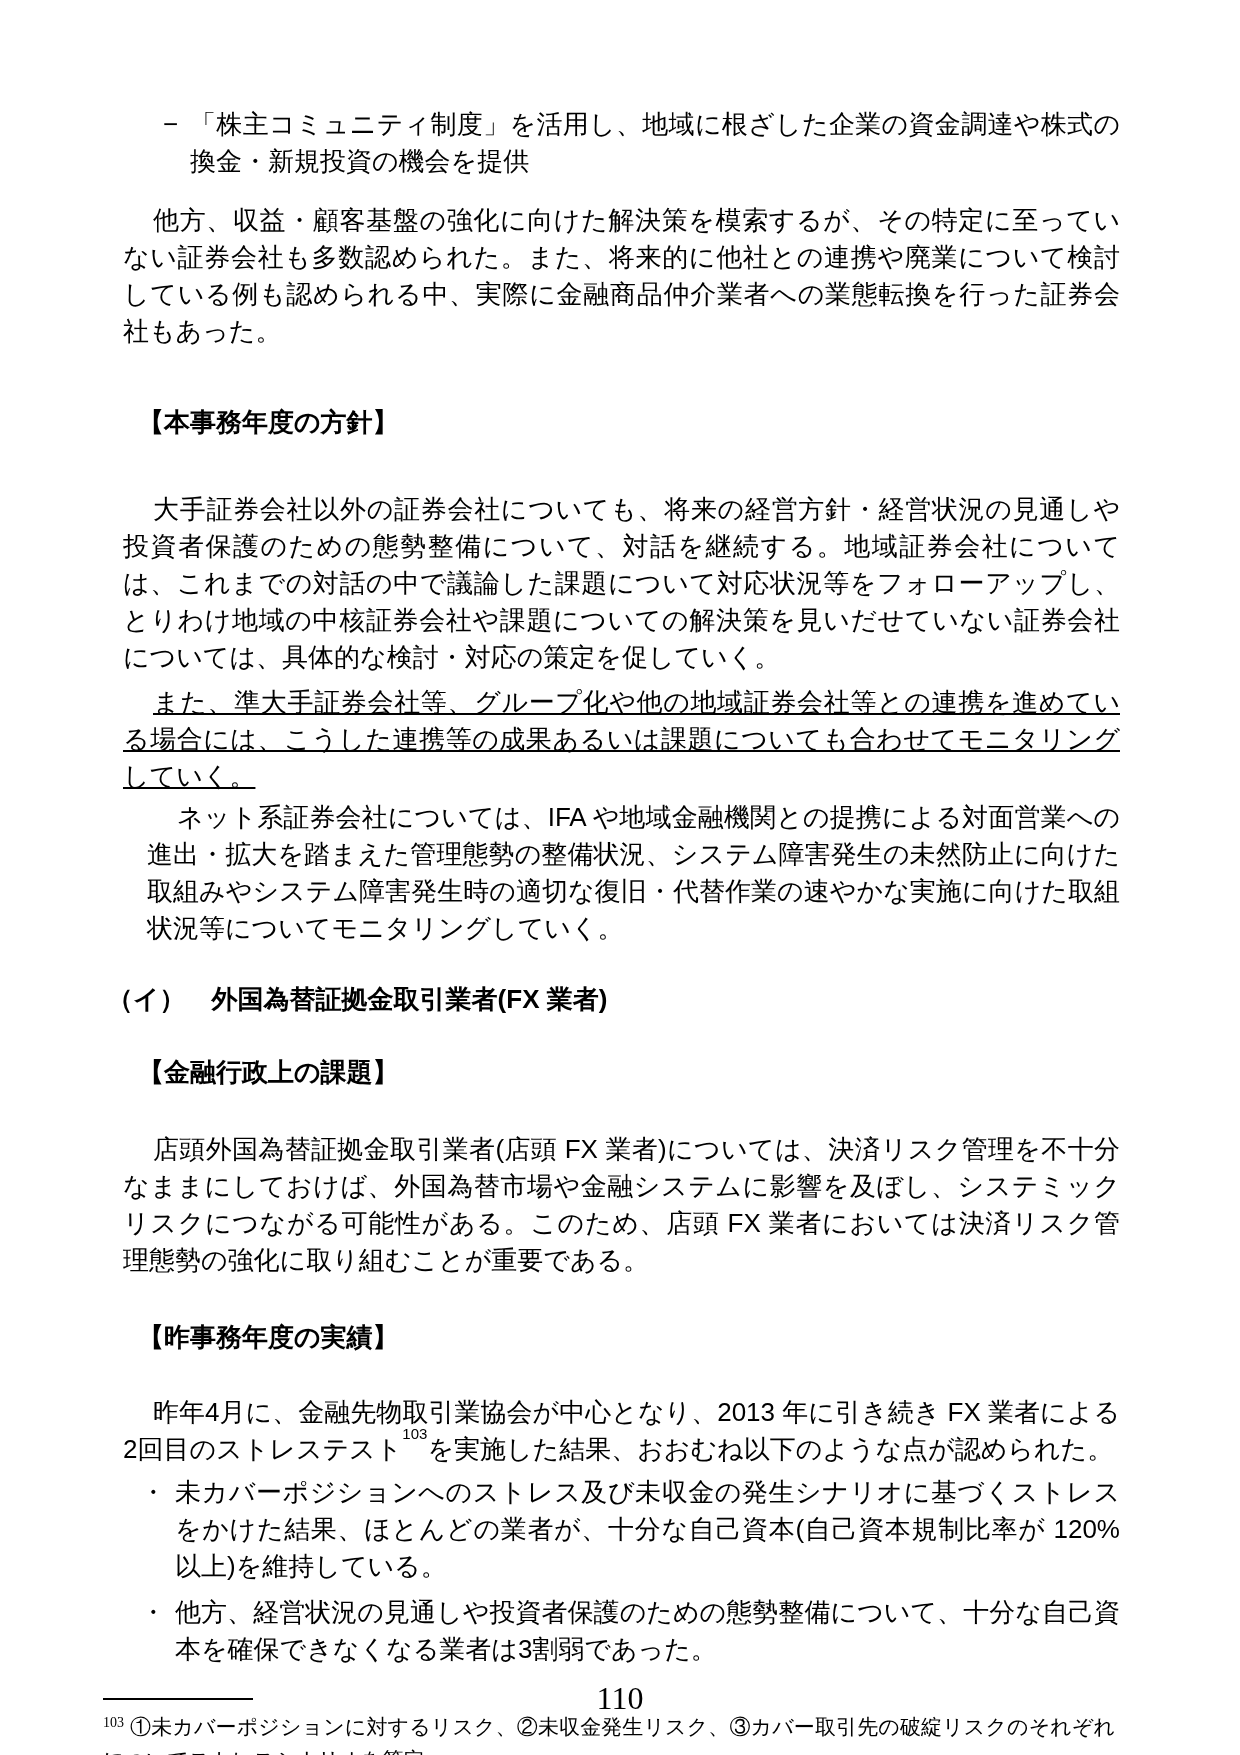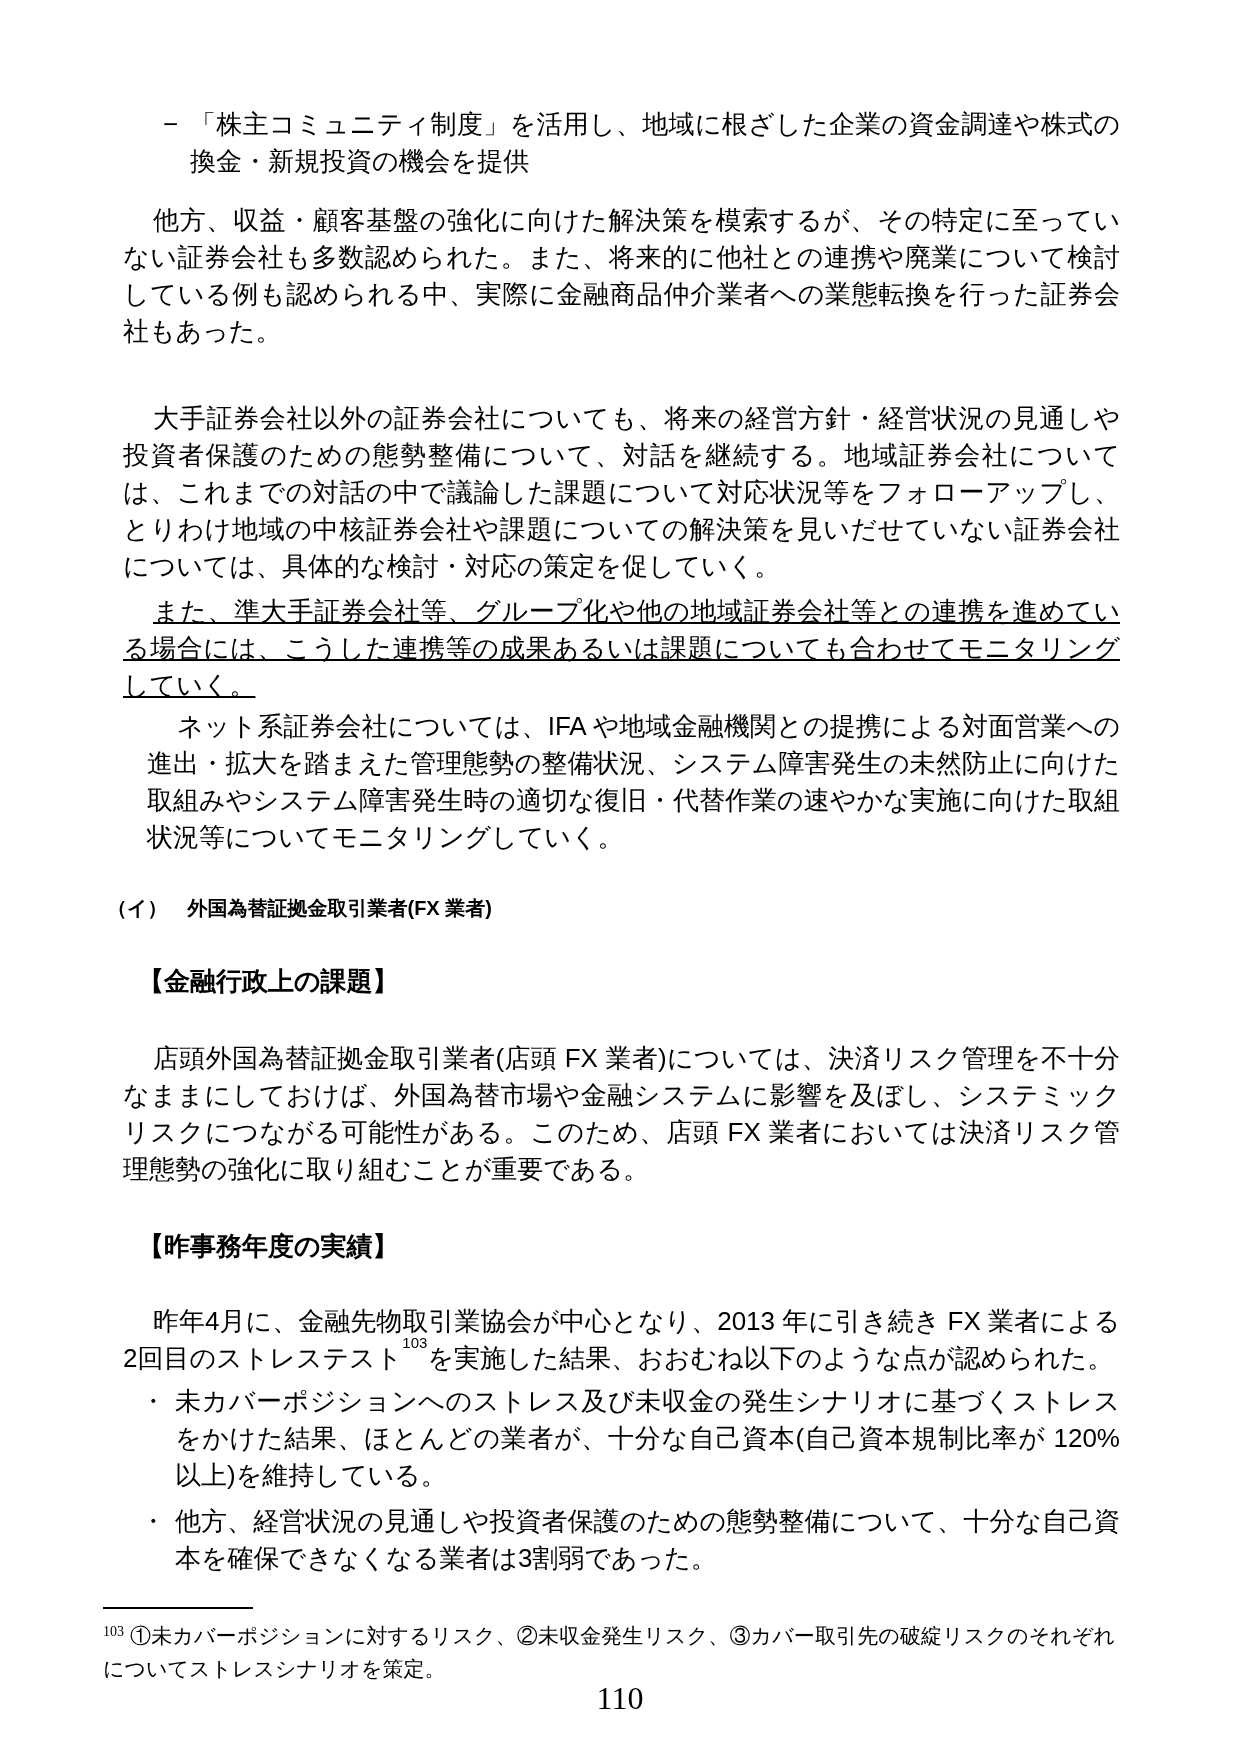--- a/index.html
+++ b/index.html
@@ -26,21 +26,21 @@
     margin: 0;
     font-weight: bold;
     font-size: 26px;
     line-height: 37px;
     padding-left: 15px;
     text-indent: 0;
   }
   .heading-sub {
     margin: 4px;
     font-weight: bold;
-    font-size: 20px;
+    font-size: 26px;
     line-height: 37px;
     margin-left: -16px;
     text-indent: 0;
   }
   
   .dash-item {
     position: relative;
     margin: 0;
     padding-left: 67px;
     text-indent: 0;
@@ -120,20 +120,21 @@
 <div class="page">
   <div class="flow">
 
     <div class="dash-item">
       <span class="dash">−</span>
       <span>「株主コミュニティ制度」を活用し、地域に根ざした企業の資金調達や株式の換金・新規投資の機会を提供</span>
     </div>
 
     <p class="para mt-para1">他方、収益・顧客基盤の強化に向けた解決策を模索するが、その特定に至っていない証券会社も多数認められた。また、将来的に他社との連携や廃業について検討している例も認められる中、実際に金融商品仲介業者への業態転換を行った証券会社もあった。</p>
 
+    <h2 class="heading mt-hpolicy">【本事務年度の方針】</h2>
 
     <p class="para mt-para2">大手証券会社以外の証券会社についても、将来の経営方針・経営状況の見通しや投資者保護のための態勢整備について、対話を継続する。地域証券会社については、これまでの対話の中で議論した課題について対応状況等をフォローアップし、とりわけ地域の中核証券会社や課題についての解決策を見いだせていない証券会社については、具体的な検討・対応の策定を促していく。</p>
     <p class="para mt-para3">また、準大手証券会社等、グループ化や他の地域証券会社等との連携を進めている場合には、こうした連携等の成果あるいは課題についても合わせてモニタリングしていく。</p>
     <p class="para mt-para4">ネット系証券会社については、IFA や地域金融機関との提携による対面営業への進出・拡大を踏まえた管理態勢の整備状況、システム障害発生の未然防止に向けた取組みやシステム障害発生時の適切な復旧・代替作業の速やかな実施に向けた取組状況等についてモニタリングしていく。</p>
 
     <h2 class="heading-sub mt-hfx">（イ）　外国為替証拠金取引業者(FX 業者)</h2>
 
     <h2 class="heading mt-hadmin">【金融行政上の課題】</h2>
 
     <p class="para mt-para5">店頭外国為替証拠金取引業者(店頭 FX 業者)については、決済リスク管理を不十分なままにしておけば、外国為替市場や金融システムに影響を及ぼし、システミックリスクにつながる可能性がある。このため、店頭 FX 業者においては決済リスク管理態勢の強化に取り組むことが重要である。</p>

